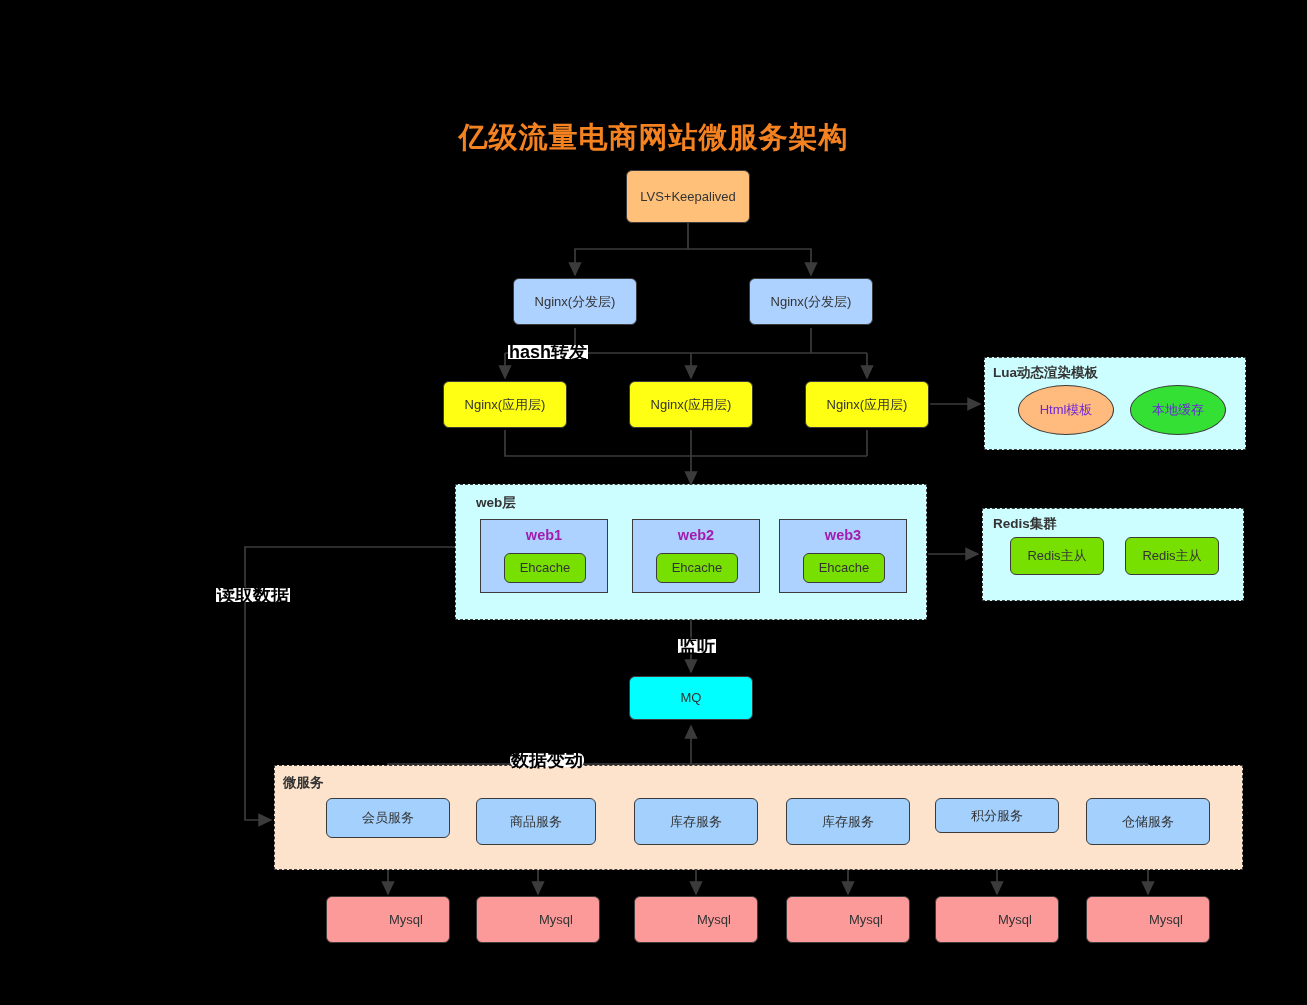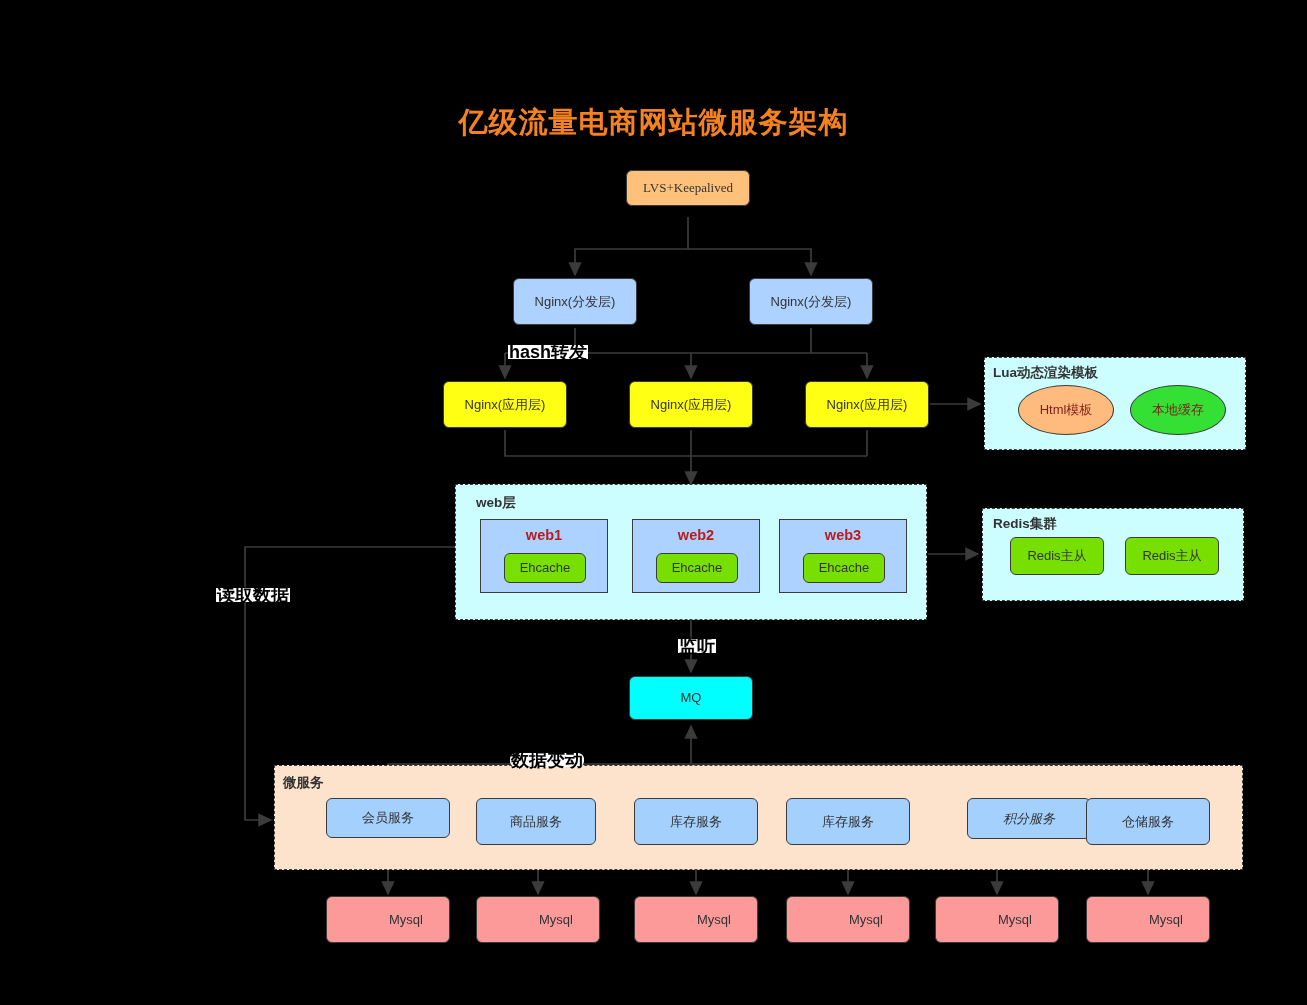--- a/index.html
+++ b/index.html
@@ -73,52 +73,52 @@
   }
   .ellipse {
     position: absolute;
     box-sizing: border-box;
     display: flex;
     align-items: center;
     justify-content: center;
     border: 1.6px solid #3b3b3b;
     border-radius: 50%;
     font-size: 13px;
-    color: #7f1d1d;
+    color: #6d28d9;
   }
   .el-html  { background: #ffbb7d; }
   .el-cache { background: #33e033; }
 
   .webtitle {
     position: absolute;
     width: 100%;
     top: 7px;
     left: 0;
     text-align: center;
     font-size: 14.5px;
     font-weight: bold;
-    color: #b91c1c;
+    color: #a21caf;
   }
   .edge-label {
     position: absolute;
     background: #ffffff;
     color: #000000;
     font-size: 18px;
     font-weight: bold;
     white-space: nowrap;
     padding: 0 1px;
     line-height: 14px;
   }
 </style>
 </head>
 <body>
 
 <div id="canvas">
 
-  <div class="title" style="left:0; top:103px; width:1307px;">亿级流量电商网站微服务架构</div>
+  <div class="title" style="left:0; top:118px; width:1307px;">亿级流量电商网站微服务架构</div>
 
   <svg class="wires" viewBox="0 0 1307 1005">
     <defs>
       <marker id="ar" markerWidth="9" markerHeight="9" refX="7.5" refY="4.5" orient="auto">
         <path d="M0,0.6 L8.4,4.5 L0,8.4 z" fill="#3b3b3b"></path>
       </marker>
     </defs>
     <g stroke="#3b3b3b" stroke-width="1.7" fill="none">
 
       <path d="M688,217 L688,249 L575,249 L575,275" marker-end="url(#ar)"></path>
@@ -153,21 +153,21 @@
 
       <path d="M388,847 L388,894" marker-end="url(#ar)"></path>
       <path d="M538,847 L538,894" marker-end="url(#ar)"></path>
       <path d="M696,847 L696,894" marker-end="url(#ar)"></path>
       <path d="M848,847 L848,894" marker-end="url(#ar)"></path>
       <path d="M997,847 L997,894" marker-end="url(#ar)"></path>
       <path d="M1148,847 L1148,894" marker-end="url(#ar)"></path>
     </g>
   </svg>
 
-  <div class="node rounded lvs" style="left:626px; top:170px; width:124px; height:36px;font-family:Liberation Serif, serif;">
+  <div class="node rounded lvs" style="left:626px; top:170px; width:124px; height:53px;">
     <span>LVS+Keepalived</span>
   </div>
 
   <div class="node rounded nginx-d" style="left:513px; top:278px; width:124px; height:47px;">
     <span>Nginx(分发层)</span>
   </div>
   <div class="node rounded nginx-d" style="left:749px; top:278px; width:124px; height:47px;">
     <span>Nginx(分发层)</span>
   </div>
 
@@ -239,21 +239,21 @@
   </div>
   <div class="node rounded service" style="left:476px; top:798px; width:120px; height:47px;">
     <span>商品服务</span>
   </div>
   <div class="node rounded service" style="left:634px; top:798px; width:124px; height:47px;">
     <span>库存服务</span>
   </div>
   <div class="node rounded service" style="left:786px; top:798px; width:124px; height:47px;">
     <span>库存服务</span>
   </div>
-  <div class="node rounded service" style="left:967px; top:798px; width:124px; height:41px;font-style:italic;">
+  <div class="node rounded service" style="left:935px; top:798px; width:124px; height:35px;">
     <span>积分服务</span>
   </div>
   <div class="node rounded service" style="left:1086px; top:798px; width:124px; height:47px;">
     <span>仓储服务</span>
   </div>
 
   <div class="node rounded mysql" style="left:326px; top:896px; width:124px; height:47px;">
     <span>Mysql</span>
   </div>
   <div class="node rounded mysql" style="left:476px; top:896px; width:124px; height:47px;">

